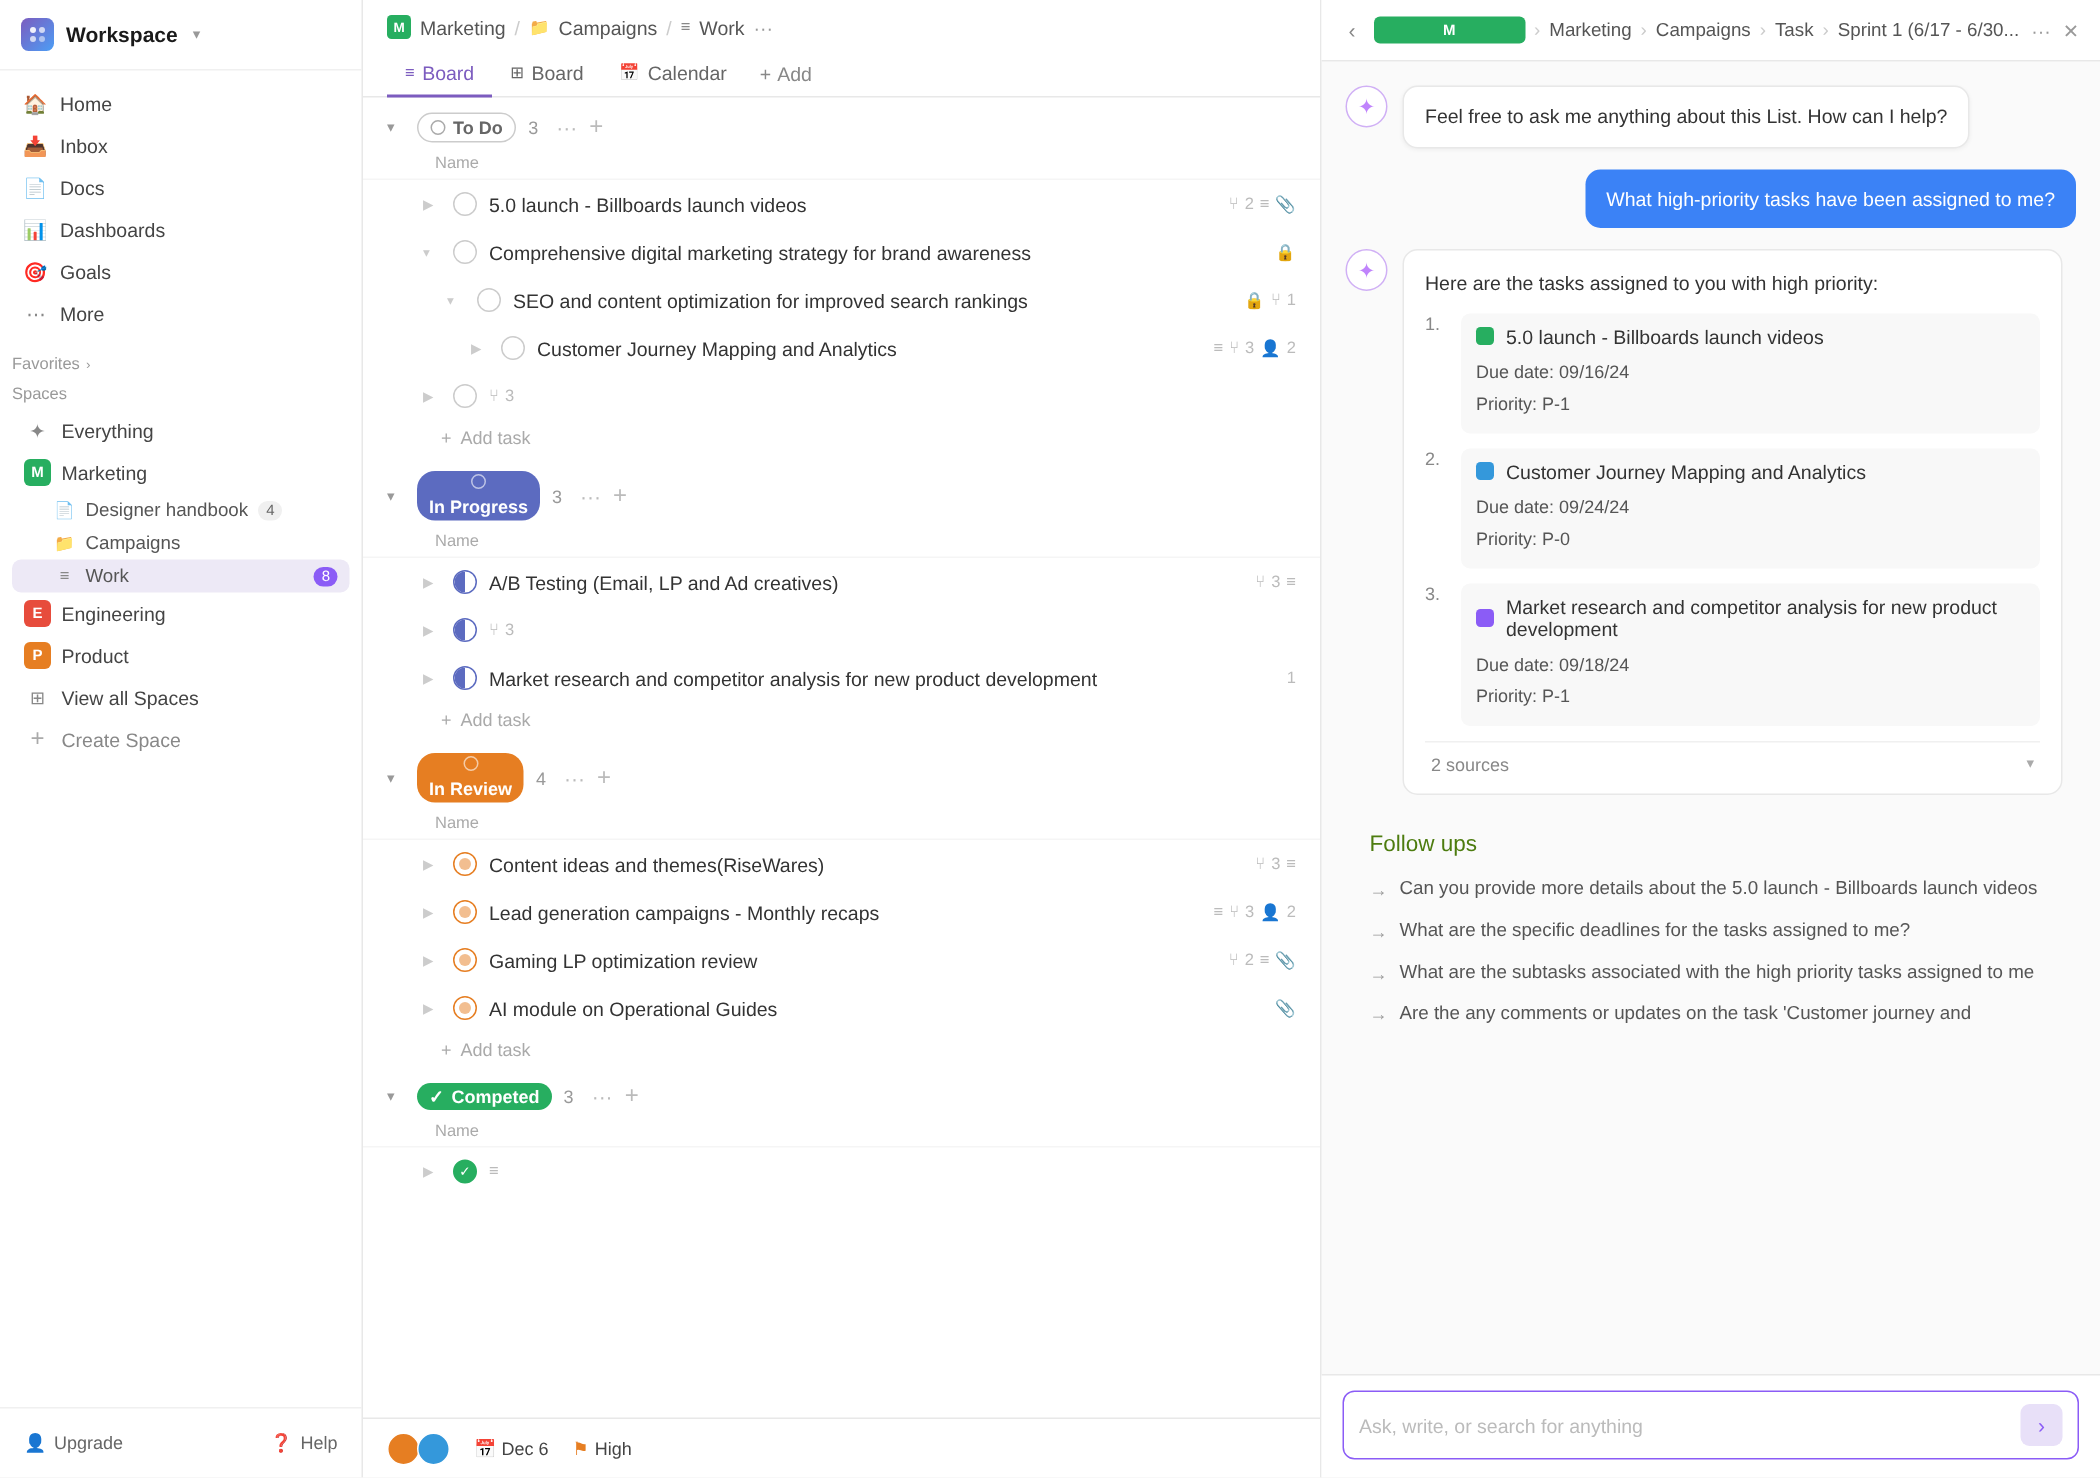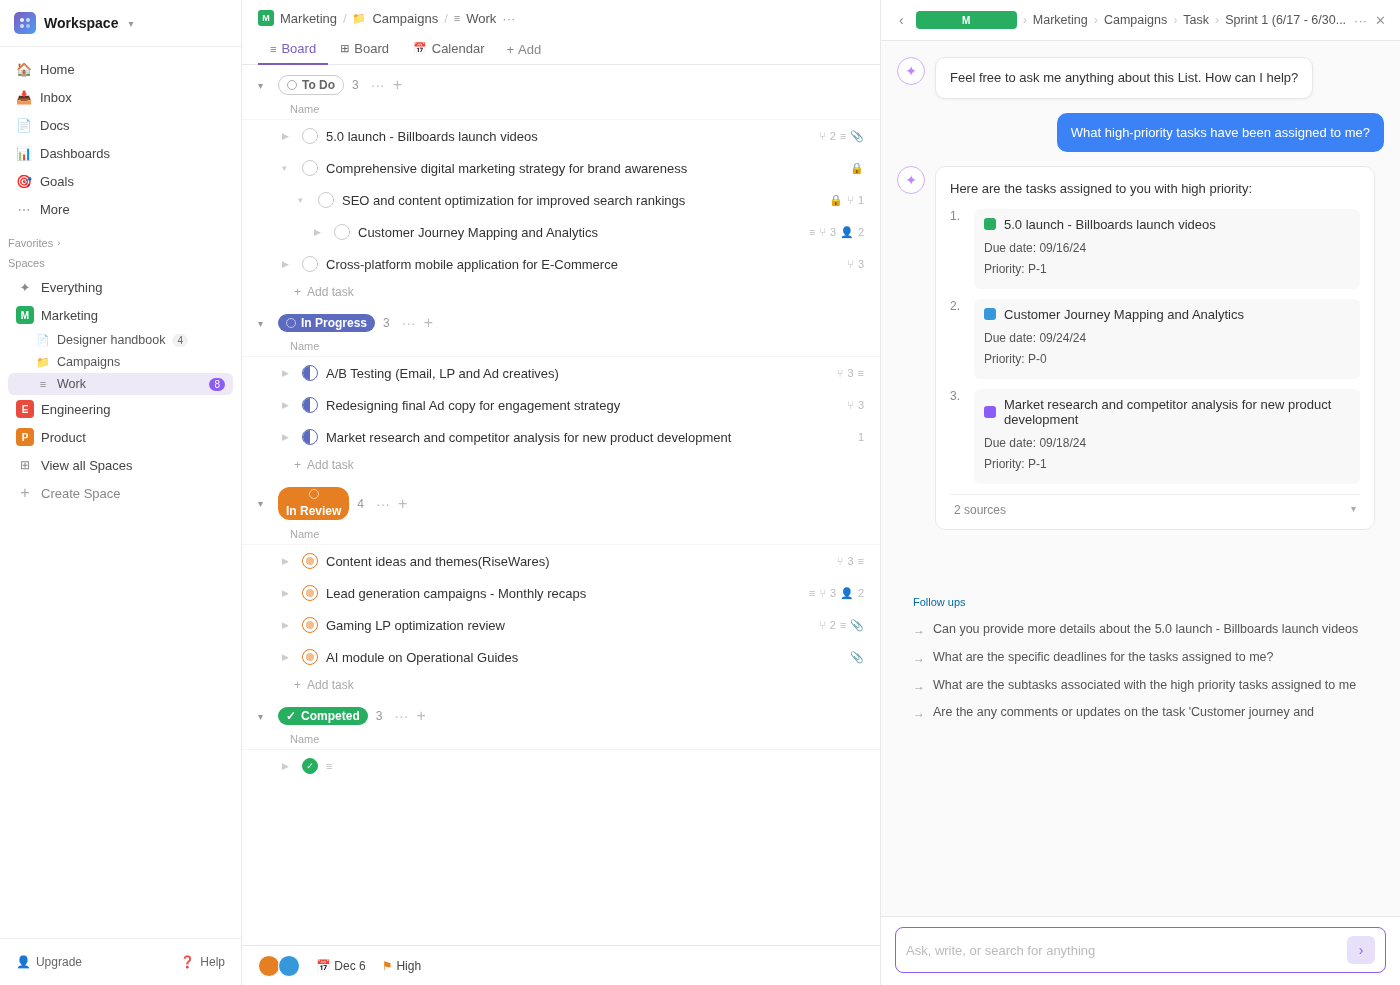--- a/index.html
+++ b/index.html
@@ -40,21 +40,21 @@
     .view-tab { display: flex; align-items: center; gap: 5px; padding: 7px 12px; cursor: pointer; color: #666; font-size: 13px; border-bottom: 2px solid transparent; margin-bottom: -1px; }
     .view-tab.active { color: #7c5cbf; border-bottom-color: #7c5cbf; }
     .add-view-btn { display: flex; align-items: center; gap: 4px; padding: 7px 10px; cursor: pointer; color: #888; font-size: 13px; }
 
     
     .task-list { flex: 1; overflow-y: auto; padding: 0; }
     .section-header { display: flex; align-items: center; gap: 8px; padding: 10px 16px 6px; cursor: pointer; }
     .section-chevron { color: #999; font-size: 10px; width: 12px; }
     .section-badge { padding: 2px 8px; border-radius: 12px; font-size: 12px; font-weight: 600; display: flex; align-items: center; gap: 5px; }
     .section-badge.todo { background: transparent; color: #666; border: 1.5px solid #ccc; }
-    .section-badge.in-progress { background: #5c6bc0; color: white; }
+    .section-badge.in-progress { background: #5c6bc0; color: white; flex-direction: column; }
     .section-badge.in-review { background: #e67e22; color: white; flex-direction: column; }
     .section-badge.completed { background: #27ae60; color: white; }
     .section-count { color: #999; font-size: 12px; }
     .section-actions { display: flex; align-items: center; gap: 6px; margin-left: 4px; color: #bbb; cursor: pointer; font-size: 14px; }
     .section-add { color: #bbb; cursor: pointer; font-size: 16px; }
     .col-headers { display: flex; align-items: center; padding: 2px 16px 4px 48px; color: #aaa; font-size: 11px; border-bottom: 1px solid #f5f5f5; }
     .col-name { flex: 1; }
     .task-row { display: flex; align-items: center; padding: 5px 16px 5px 40px; cursor: pointer; border-radius: 4px; gap: 8px; min-height: 32px; }
     .task-indent { padding-left: 56px; }
     .task-indent2 { padding-left: 72px; }
@@ -82,21 +82,21 @@
     .ai-response p { color: #333; font-size: 13px; line-height: 1.5; margin-bottom: 10px; }
     .task-card { border-radius: 6px; padding: 8px 10px; margin-bottom: 8px; background: #f8f8f8; }
     .task-card-header { display: flex; align-items: center; gap: 8px; font-size: 13px; font-weight: 500; color: #333; margin-bottom: 6px; }
     .task-card-dot { width: 12px; height: 12px; border-radius: 3px; flex-shrink: 0; }
     .task-card-meta { font-size: 12px; color: #555; line-height: 1.8; }
     .task-card-meta span { font-weight: 500; }
     .sources-row { display: flex; align-items: flex-start; justify-content: space-between; padding: 8px 4px 0; border-top: 1px solid #f0f0f0; margin-top: 4px; cursor: pointer; }
     .sources-text { font-size: 12px; color: #888; }
     .sources-chevron { color: #aaa; font-size: 10px; }
     .followups-section { padding: 10px 16px 6px; }
-    .followups-label { font-size: 11px; color: #0369a1; font-weight: 500; margin-bottom: 8px; margin-top: 42px; }
+    .followups-label { font-size: 15px; color: #4d7c0f; font-weight: 500; margin-bottom: 8px; }
     .followup-item { display: flex; align-items: flex-start; gap: 8px; padding: 5px 0; color: #555; font-size: 12.5px; cursor: pointer; line-height: 1.4; }
     .followup-arrow { color: #999; flex-shrink: 0; font-size: 12px; margin-top: 1px; }
     .ai-input-area { padding: 10px 14px 12px; border-top: 1px solid #e8e8e8; background: #fff; }
     .ai-input-wrapper { display: flex; align-items: center; border: 1.5px solid #8b5cf6; border-radius: 8px; padding: 8px 10px; gap: 8px; background: white; }
     .ai-input { flex: 1; border: none; outline: none; font-size: 13px; color: #14532d; background: transparent; }
     .ai-input::placeholder { color: #bbb; }
     .ai-send-btn { width: 28px; height: 28px; background: #e8e0f8; border-radius: 6px; display: flex; align-items: center; justify-content: center; cursor: pointer; color: #8b5cf6; font-size: 14px; }
 
     
     .bottom-bar { height: 40px; border-top: 1px solid #e8e8e8; background: #fff; display: flex; align-items: center; padding: 0 16px; gap: 16px; color: #888; font-size: 12px; flex-shrink: 0; }
@@ -316,21 +316,20 @@
         <span>⑂</span>
         <span>3</span>
         <span>👤</span>
         <span>2</span>
       </div>
     </div>
 
     <div class="task-row">
       <span class="task-expand">▶</span>
       <div class="task-status"></div>
-      <span class="task-name">Cross-platform mobile application for E-Commerce</span>
       <div class="task-meta">
         <span>⑂</span>
         <span>3</span>
       </div>
     </div>
 
     <div class="add-task-btn">
       <span>+</span>
       <span>Add task</span>
     </div>
@@ -356,21 +355,20 @@
       <div class="task-meta">
         <span>⑂</span>
         <span>3</span>
         <span>≡</span>
       </div>
     </div>
 
     <div class="task-row">
       <span class="task-expand">▶</span>
       <div class="task-status-partial"></div>
-      <span class="task-name">Redesigning final Ad copy for engagement strategy</span>
       <div class="task-meta">
         <span>⑂</span>
         <span>3</span>
       </div>
     </div>
 
     <div class="task-row">
       <span class="task-expand">▶</span>
       <div class="task-status-partial"></div>
       <span class="task-name">Market research and competitor analysis for new product development</span>

